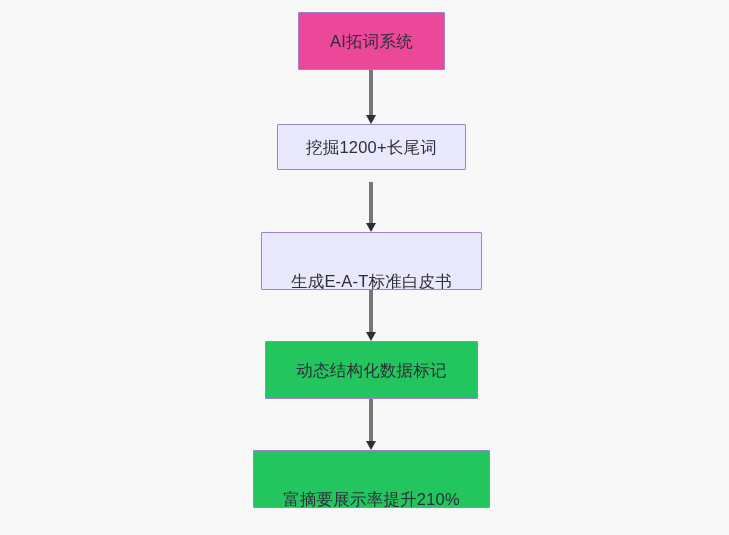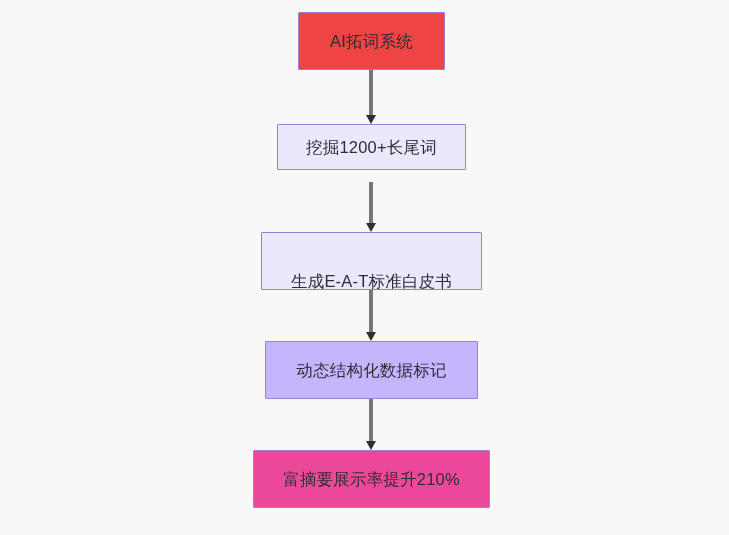--- a/index.html
+++ b/index.html
@@ -58,21 +58,21 @@
     border-left: 5.5px solid transparent;
     border-right: 5.5px solid transparent;
     border-top: 9px solid #2f2f33;
   }
 </style>
 </head>
 <body style="background: rgb(248, 248, 248);">
 
 <div class="flowchart-canvas">
 
-  <div class="flow-node" id="flow-node-1" style="left: 298px; top: 12px; width: 147px; height: 58px; background: #ef4444; border-color: rgb(157, 127, 212); color: rgb(46, 46, 54);">
+  <div class="flow-node" id="flow-node-1" style="left: 298px; top: 12px; width: 147px; height: 58px; background: #ec4899; border-color: rgb(157, 127, 212); color: rgb(46, 46, 54);">
     <span class="node-label">AI拓词系统</span>
   </div>
 
   <div class="edge" id="flow-edge-1" style="left: 371px; top: 70px;">
     <div class="edge-line" style="height: 46px; background: rgb(118, 118, 123);"></div>
     <div class="edge-arrow" style="top: 45px; border-top-color: rgb(47, 47, 51);"></div>
   </div>
 
   <div class="flow-node" id="flow-node-2" style="left: 277px; top: 124px; width: 189px; height: 46px; background: rgb(233, 232, 252); border-color: rgb(157, 127, 212); color: rgb(46, 46, 54);">
     <span class="node-label">挖掘1200+长尾词</span>
@@ -85,26 +85,26 @@
 
   <div class="flow-node" id="flow-node-3" style="left: 261px; top: 232px; width: 221px; height: 58px; background: rgb(233, 232, 252); border-color: rgb(157, 127, 212); color: rgb(46, 46, 54); align-items: flex-end;">
     <span class="node-label">生成E-A-T标准白皮书</span>
   </div>
 
   <div class="edge" id="flow-edge-3" style="left: 371px; top: 290px;">
     <div class="edge-line" style="height: 43px; background: rgb(118, 118, 123);"></div>
     <div class="edge-arrow" style="top: 42px; border-top-color: rgb(47, 47, 51);"></div>
   </div>
 
-  <div class="flow-node" id="flow-node-4" style="left: 265px; top: 341px; width: 213px; height: 58px; background: #c4b5fd; border-color: rgb(157, 127, 212); color: rgb(46, 46, 54);">
+  <div class="flow-node" id="flow-node-4" style="left: 265px; top: 341px; width: 213px; height: 58px; background: #22c55e; border-color: rgb(157, 127, 212); color: rgb(46, 46, 54);">
     <span class="node-label">动态结构化数据标记</span>
   </div>
 
   <div class="edge" id="flow-edge-4" style="left: 371px; top: 399px;">
     <div class="edge-line" style="height: 43px; background: rgb(118, 118, 123);"></div>
     <div class="edge-arrow" style="top: 42px; border-top-color: rgb(47, 47, 51);"></div>
   </div>
 
-  <div class="flow-node" id="flow-node-5" style="left: 253px; top: 450px; width: 237px; height: 58px; background: #ec4899; border-color: rgb(157, 127, 212); color: rgb(46, 46, 54);">
+  <div class="flow-node" id="flow-node-5" style="left: 253px; top: 450px; width: 237px; height: 58px; background: #22c55e; border-color: rgb(157, 127, 212); color: rgb(46, 46, 54); align-items: flex-end;">
     <span class="node-label">富摘要展示率提升210%</span>
   </div>
 
 </div>
 
 </body></html>

